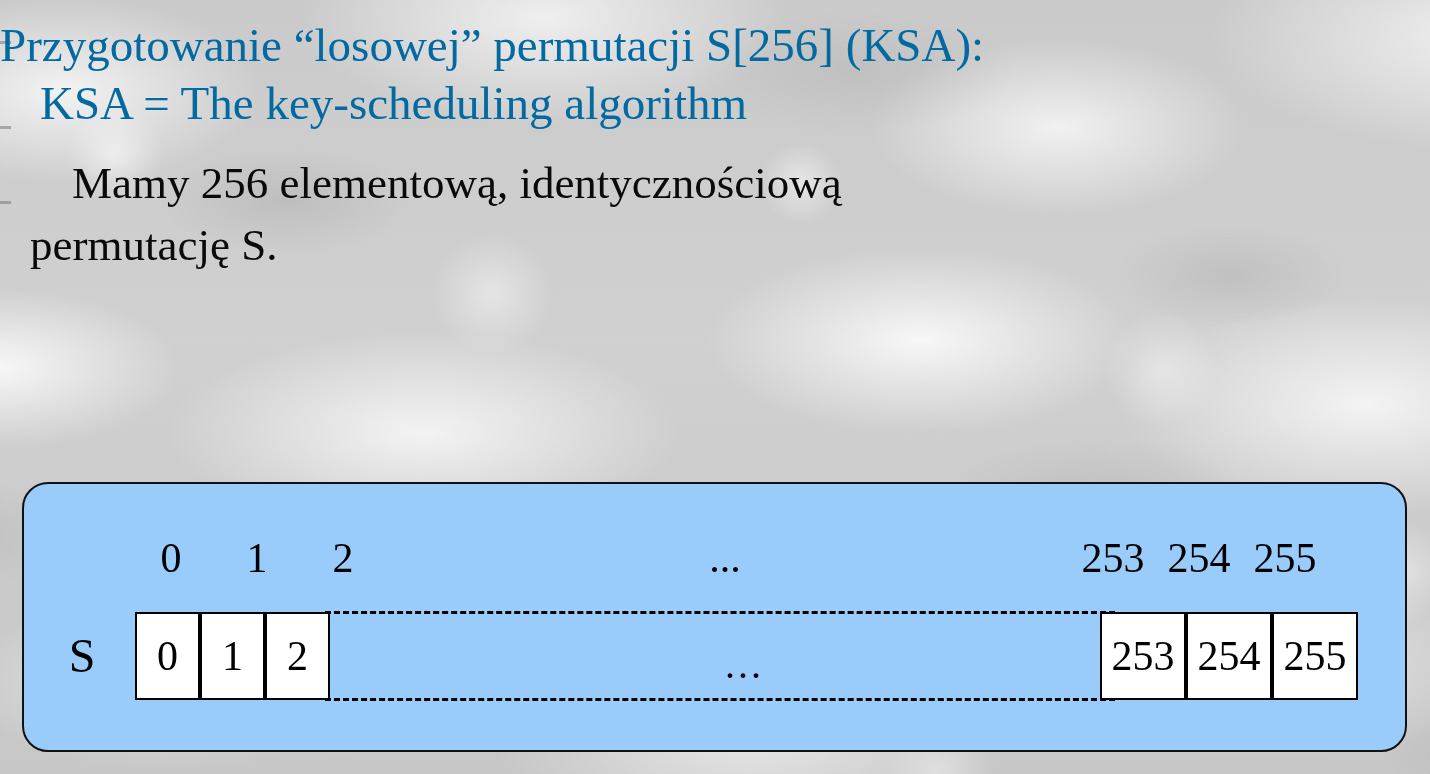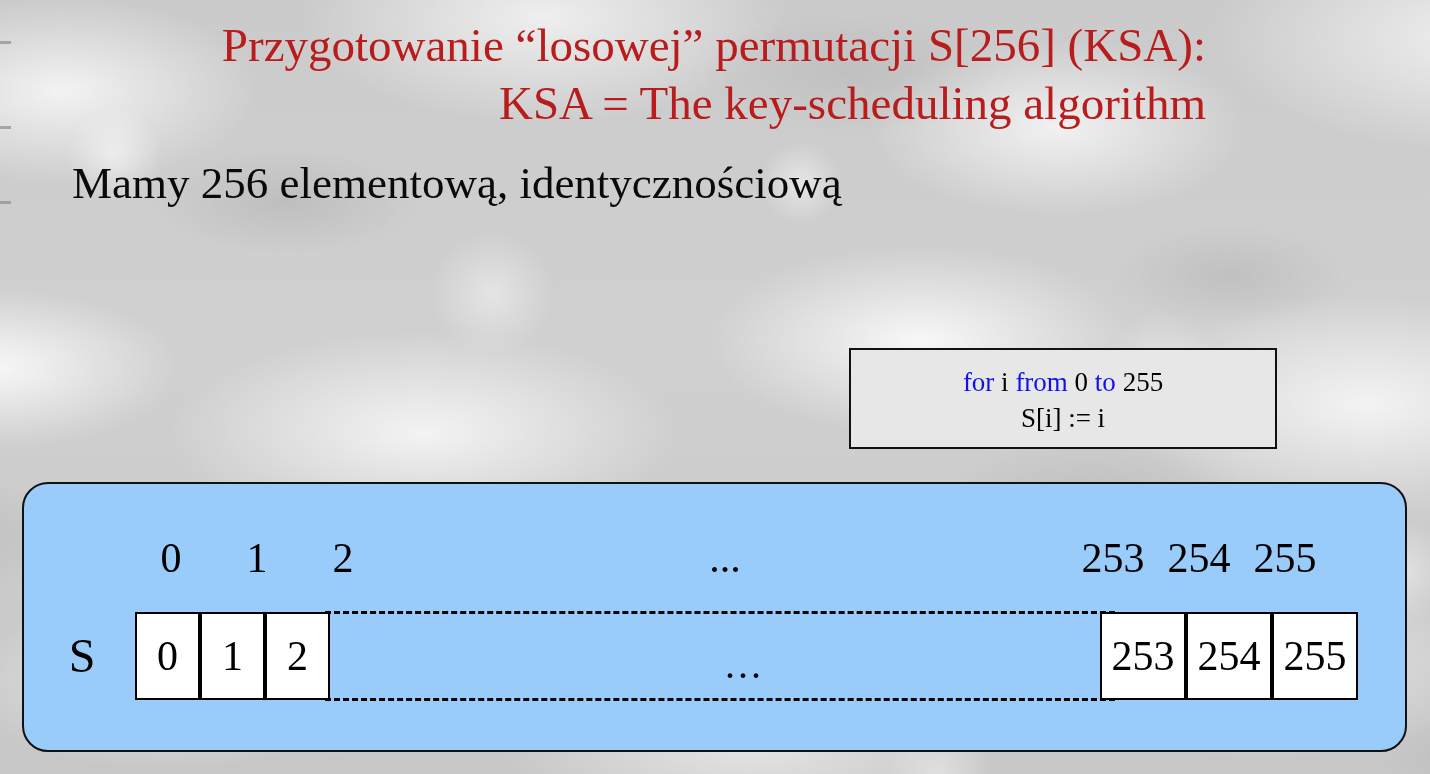--- a/index.html
+++ b/index.html
@@ -75,22 +75,22 @@
     background: #8f8f8f;
     opacity: .72;
   }
 
   
   .title-block {
     position: absolute;
     left: 0;
     top: 16px;
     width: 1206px;
-    text-align: right;
-    color: #b91c1c;
+    text-align: left;
+    color: #0369a1;
     font-size: 47px;
     line-height: 58px;
     white-space: nowrap;
   }
   .title-line1 { display: block; }
   .title-line2 { display: block; margin-left: 40px; }
 
   .body-block {
     position: absolute;
     left: 30px;
@@ -210,28 +210,23 @@
   <div class="edge-tick" style="top:126px"></div>
   <div class="edge-tick" style="top:201px"></div>
 
   <div class="title-block">
     <span class="title-line1">Przygotowanie “losowej” permutacji S[256] (KSA):</span>
     <span class="title-line2">KSA = The key-scheduling algorithm</span>
   </div>
 
   <div class="body-block">
     <span class="body-line1">Mamy 256 elementową, identycznościową</span>
+    <span class="body-line2">permutację S.</span>
   </div>
 
-  <div id="code-box">
-    <div>
-      <span class="kw">for</span><span> i </span><span class="kw">from</span><span> 0 </span><span class="kw">to</span><span> 255</span>
-    </div>
-    <div>S[i] := i</div>
-  </div>
 
   <div id="array-panel">
     <div class="idx-row" id="idx-row">
         <div class="idx" style="left: 114px; width: 66px;">0</div>
         <div class="idx" style="left: 200px; width: 66px;">1</div>
         <div class="idx" style="left: 286px; width: 66px;">2</div>
         <div class="idx" style="left: 668px; width: 66px;">...</div>
         <div class="idx" style="left: 1046px; width: 86px;">253</div>
         <div class="idx" style="left: 1132px; width: 86px;">254</div>
         <div class="idx" style="left: 1218px; width: 86px;">255</div>

